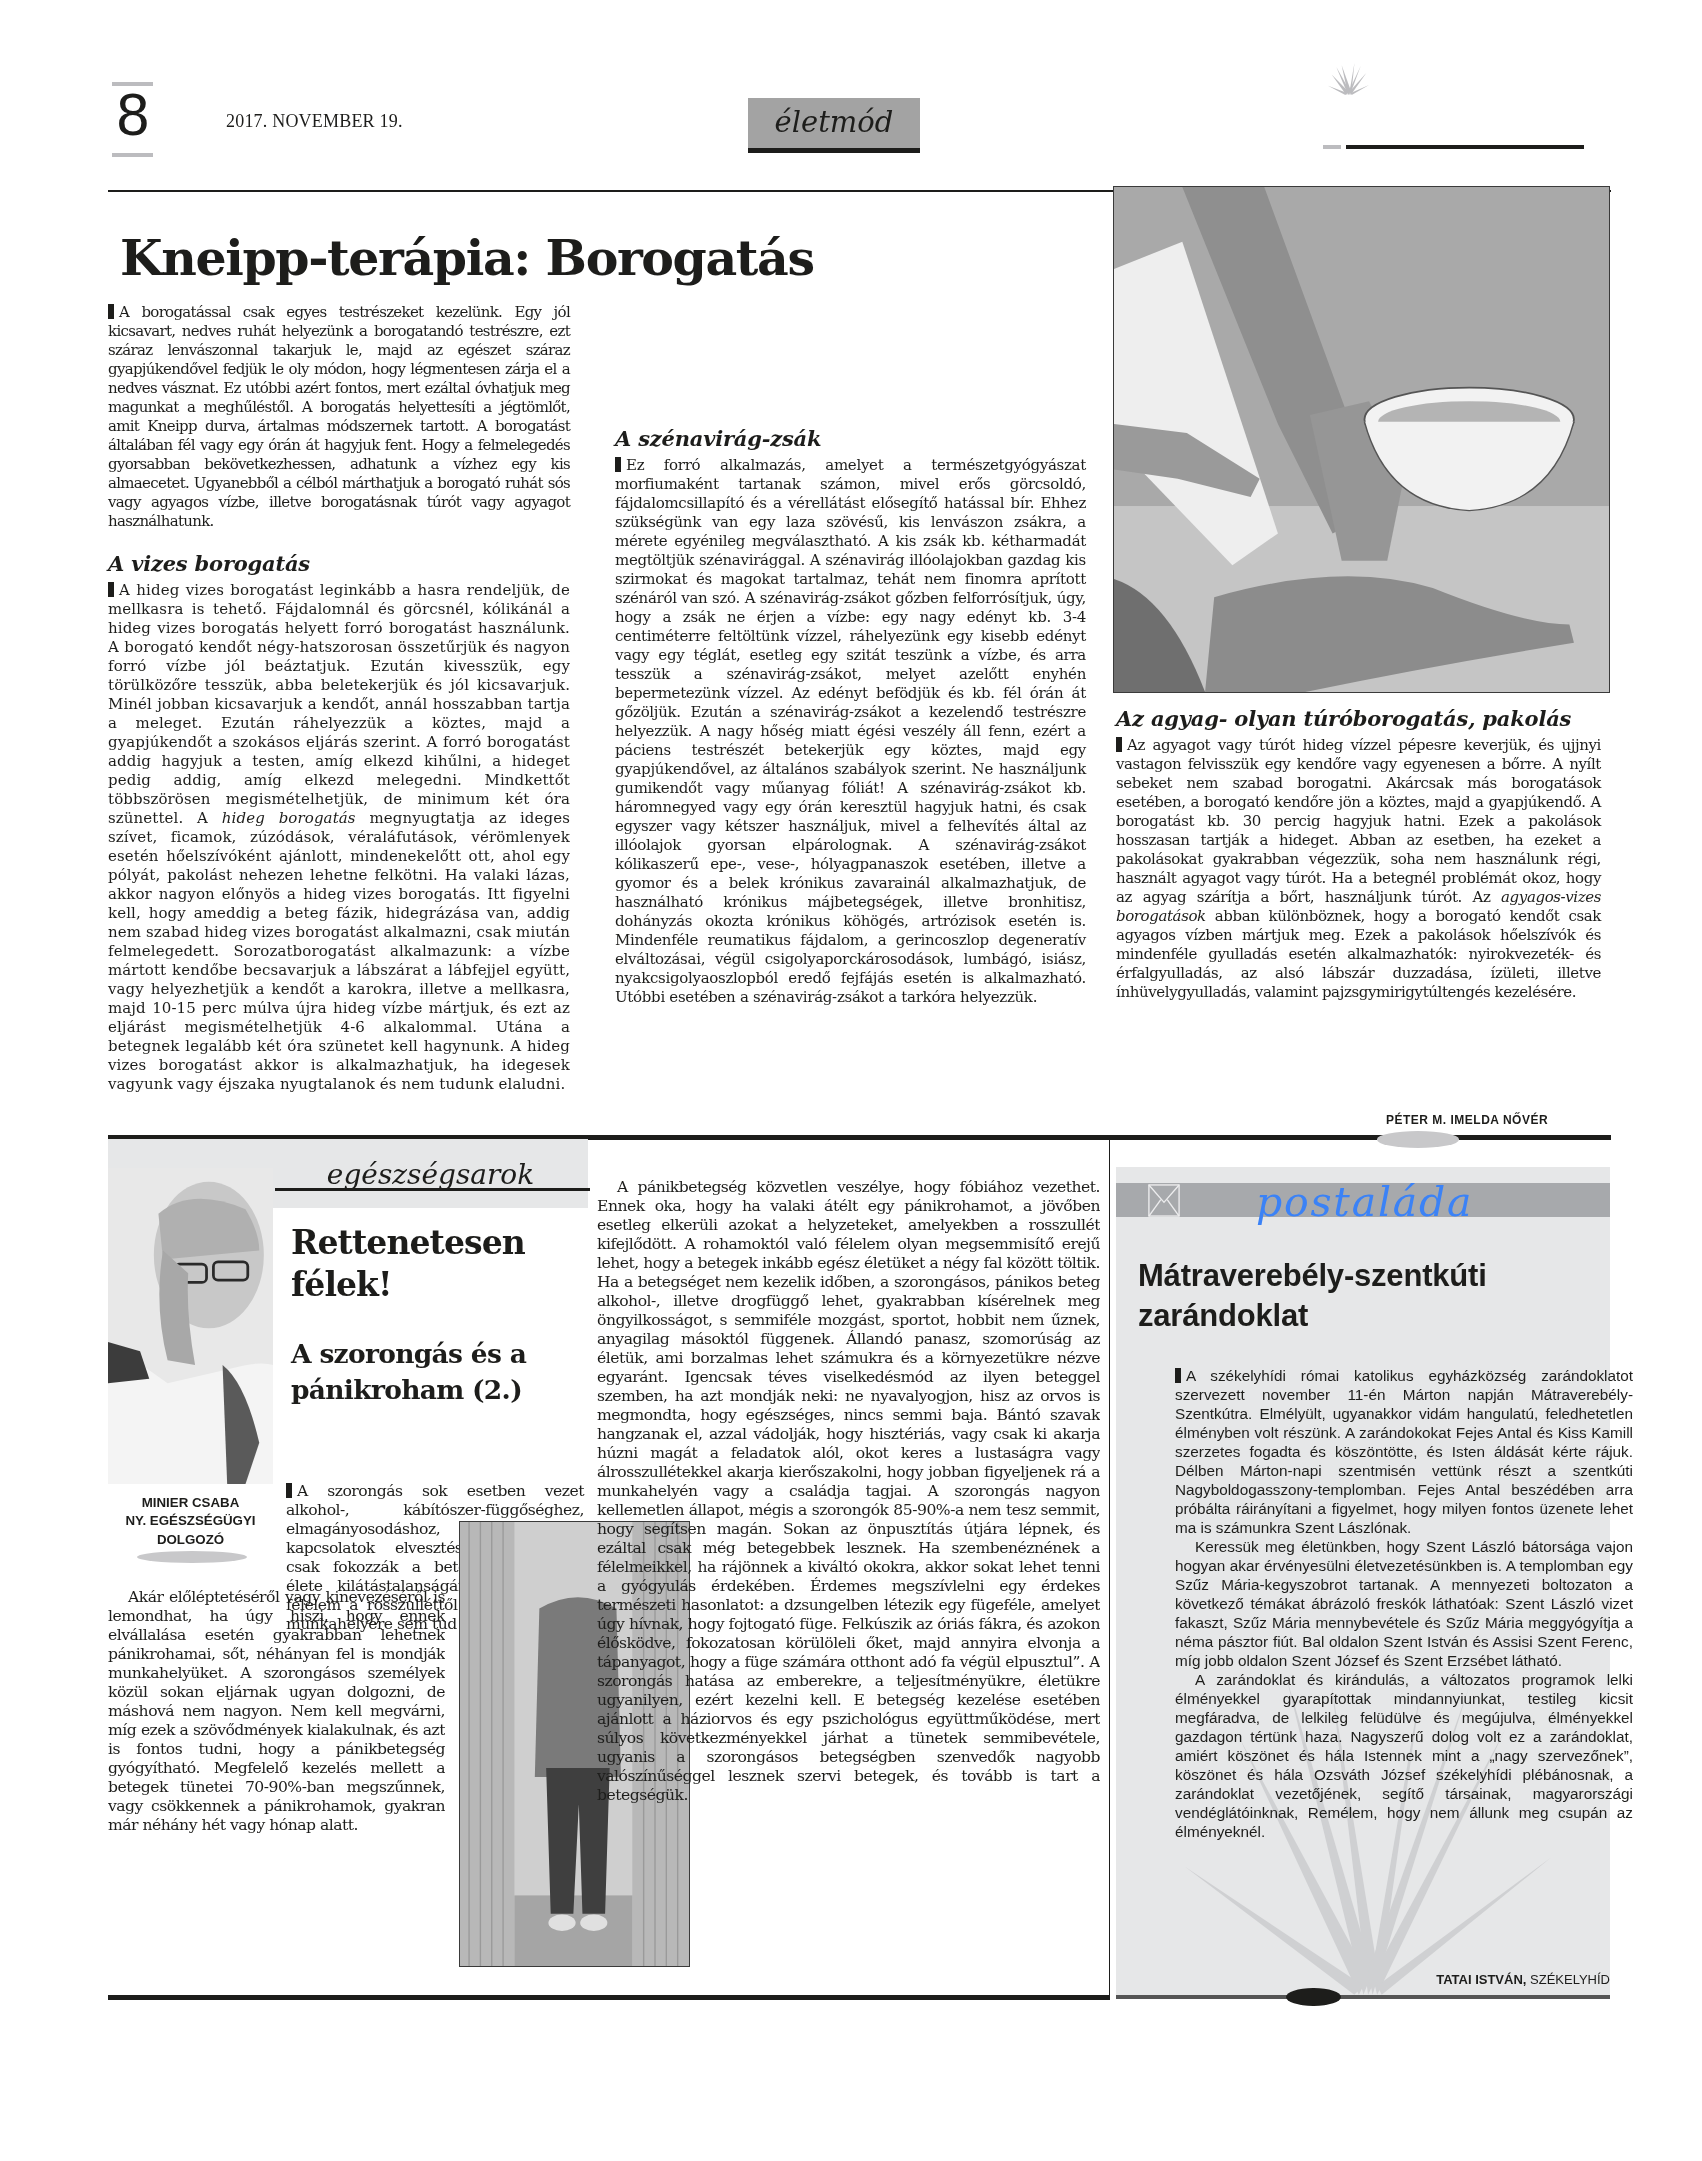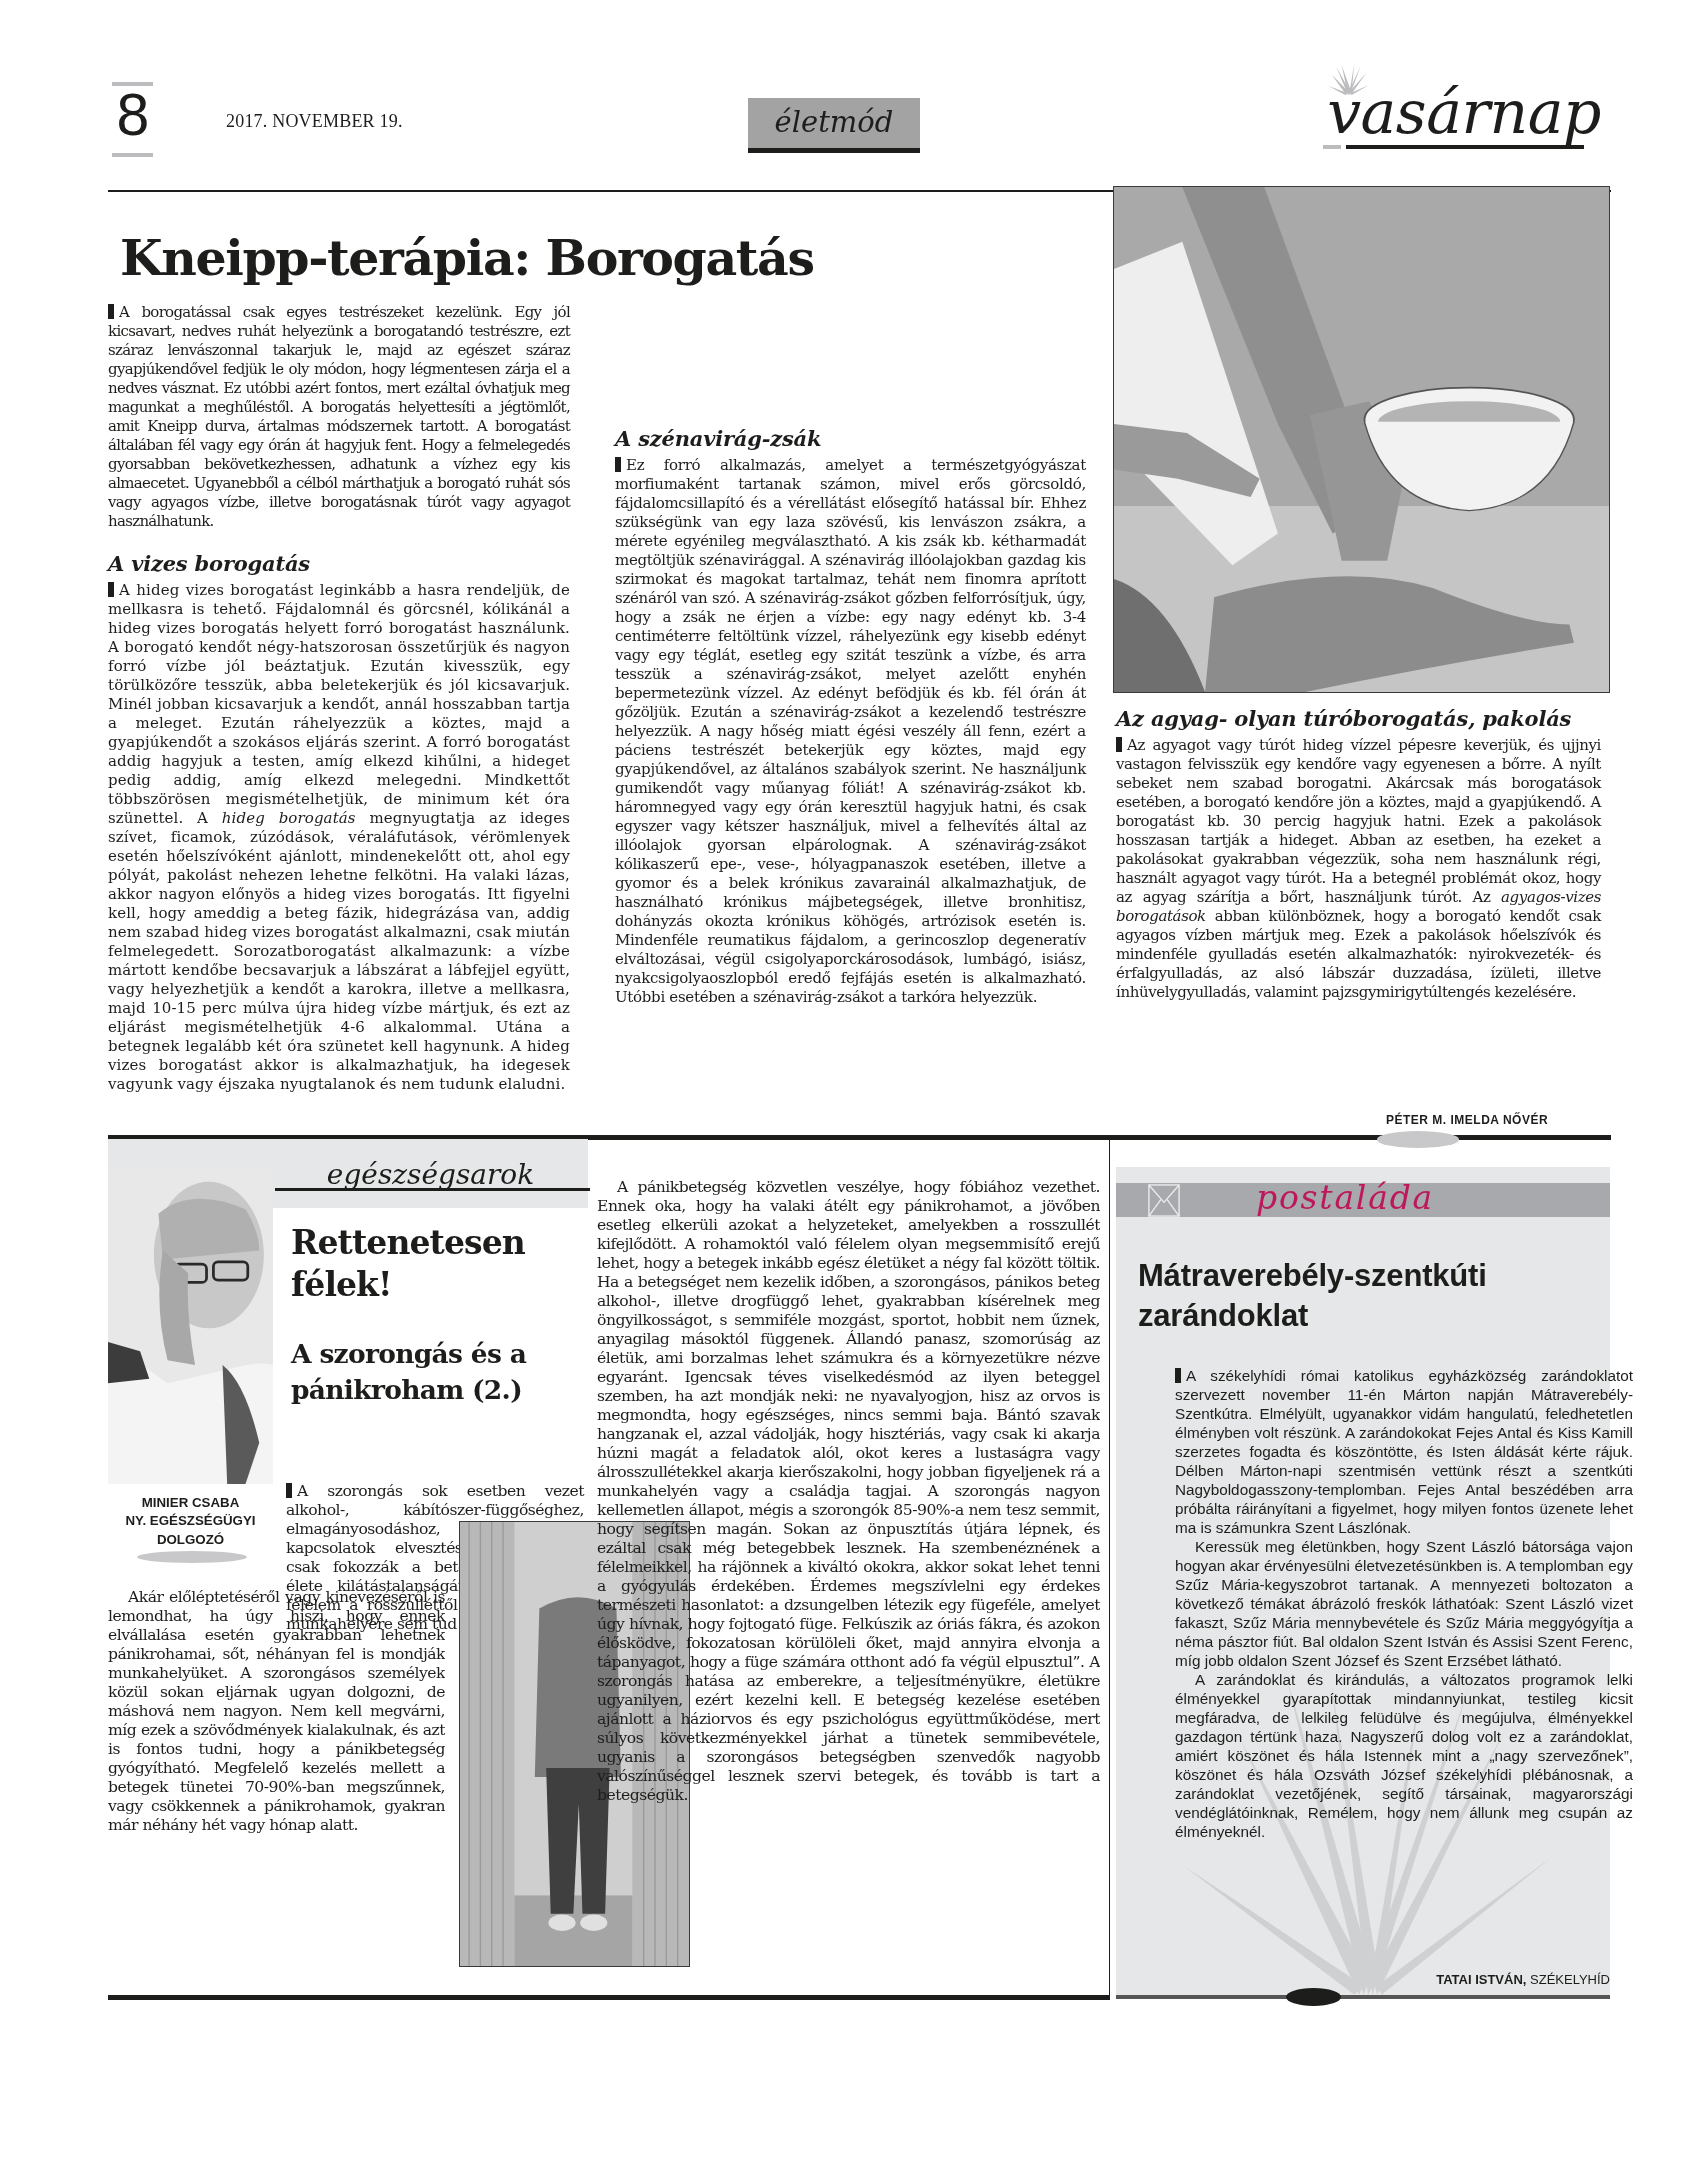--- a/index.html
+++ b/index.html
@@ -47,21 +47,21 @@
   .egsz-label { position: absolute; left: 275px; top: 1158px; width: 311px; text-align: center; font-family: "DejaVu Serif", serif; font-style: italic; font-size: 28px; }
   .egsz-rule { position: absolute; left: 275px; top: 1188px; width: 315px; height: 2.7px; background: #1d1d1b; }
   .portrait { position: absolute; left: 108px; top: 1168px; width: 165px; height: 316px; overflow: hidden; }
   .author { position: absolute; left: 108px; top: 1494px; width: 165px; text-align: center; font-family: "Liberation Sans", sans-serif; font-weight: bold; font-size: 13.3px; line-height: 18.3px; }
   .author-oval { position: absolute; left: 137px; top: 1551px; width: 110px; height: 12px; border-radius: 50%; background: #c8c8ca; }
   .egsz-title { position: absolute; left: 291px; top: 1222px; font-family: "DejaVu Serif", serif; font-weight: bold; font-size: 33px; line-height: 42px; letter-spacing: -0.9px; }
   .egsz-sub { position: absolute; left: 291px; top: 1336px; font-family: "DejaVu Serif", serif; font-weight: bold; font-size: 26.5px; line-height: 36px; letter-spacing: -0.7px; }
 
   .posta-bg { position: absolute; left: 1116px; top: 1167px; width: 494px; height: 828px; background: #e6e7e8; overflow: hidden; }
   .posta-band { position: absolute; left: 1116px; top: 1183px; width: 494px; height: 34px; background: #a7a9ac; }
-  .posta-label { position: absolute; left: 1256px; top: 1178px; font-family: "DejaVu Serif", serif; font-style: italic; font-size: 33px; color: #be185d; letter-spacing: 1.8px; }
+  .posta-label { position: absolute; left: 1256px; top: 1178px; font-family: "DejaVu Serif", serif; font-style: italic; font-size: 41px; color: #3b82f6; letter-spacing: 1.8px; }
   .envelope { position: absolute; left: 1148px; top: 1184px; width: 32px; height: 33px; }
   .posta-title { position: absolute; left: 1138px; top: 1256px; font-family: "Liberation Sans", sans-serif; font-weight: bold; font-size: 31px; line-height: 40px; letter-spacing: -0.2px; }
   .posta-body { position: absolute; left: 1138px; top: 1366px; width: 458px; font-family: "Liberation Sans", sans-serif; font-size: 15.3px; line-height: 19px; text-align: justify; margin-left: 37px; }
   .posta-body p { margin: 0; }
   .posta-body p.indent { text-indent: 20px; }
   .posta-sig { position: absolute; right: 92px; top: 1972px; font-family: "Liberation Sans", sans-serif; font-size: 13px; }
 </style>
 </head>
 <body>
 
@@ -78,21 +78,20 @@
       <polygon points="44,70 30,5 50,60"></polygon>
         <polygon points="46,70 58,0 52,60"></polygon>
       <polygon points="40,70 8,25 44,62"></polygon>
         <polygon points="50,70 84,22 48,62"></polygon>
       <polygon points="38,70 0,50 42,66"></polygon>
         <polygon points="52,70 90,48 50,66"></polygon>
       <polygon points="44,70 18,8 48,62"></polygon>
         <polygon points="48,70 72,6 46,62"></polygon>
     </g>
   </svg>
-  <div class="word">vasárnap</div>
   <div class="rule-grey"></div>
   <div class="rule-black"></div>
 </div>
 <div class="top-rule"></div>
 
 <h1 class="headline" style="margin:12px">Kneipp-terápia: Borogatás</h1>
 
 <div class="col condensed" style="left:108px;top:303px;width:462px;">
   <p><span class="lead-mark"></span><span>A borogatással csak egyes testrészeket kezelünk. Egy jól kicsavart, nedves ruhát helyezünk a borogatandó testrészre, ezt száraz lenvászonnal takarjuk le, majd az egészet száraz gyapjúkendővel fedjük le oly módon, hogy légmentesen zárja el a nedves vásznat. Ez utóbbi azért fontos, mert ezáltal óvhatjuk meg magunkat a meghűléstől. A borogatás helyettesíti a jégtömlőt, amit Kneipp durva, ártalmas módszernek tartott. A borogatást általában fél vagy egy órán át hagyjuk fent. Hogy a felmelegedés gyorsabban bekövetkezhessen, adhatunk a vízhez egy kis almaecetet. Ugyanebből a célból márthatjuk a borogató ruhát sós vagy agyagos vízbe, illetve borogatásnak túrót vagy agyagot használhatunk.</span></p>
   <h3 style="margin-top:21px" class="wide">A vizes borogatás</h3>

